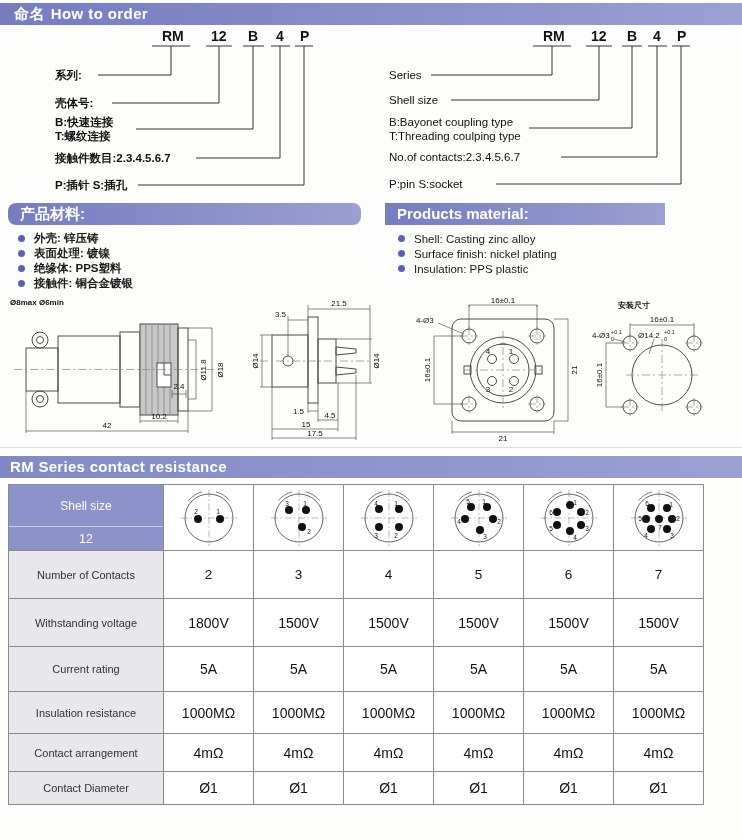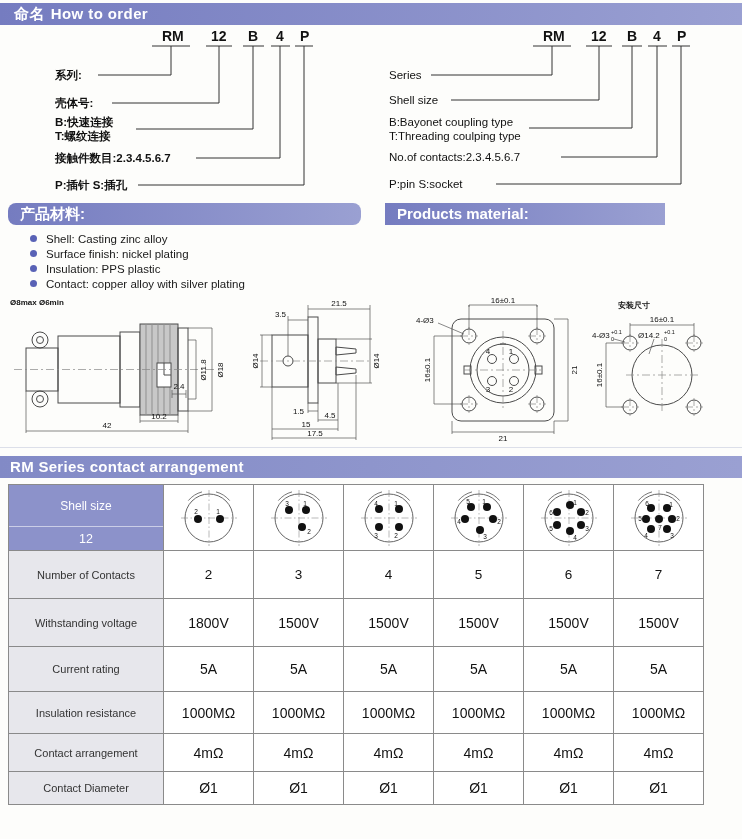--- a/index.html
+++ b/index.html
@@ -107,36 +107,50 @@
     <text class="lble" x="18" y="163">P:pin  S:socket</text>
   </svg>
 </div>
 
 <div class="mat-headers">
   <div class="matbar zh">产品材料:</div>
   <div class="matbar en">Products material:</div>
 </div>
 
 <div class="mat-lists">
+  <ul class="matlist zh">
+      <li>
+        <span class="dot"></span>
+        <span>外壳: 锌压铸</span>
+      </li>
+      <li>
+        <span class="dot"></span>
+        <span>表面处理: 镀镍</span>
+      </li>
+      <li>
+        <span class="dot"></span>
+        <span>绝缘体: PPS塑料</span>
+      </li>
+      <li>
+        <span class="dot"></span>
+        <span>接触件: 铜合金镀银</span>
+      </li>
+    </ul>
   <ul class="matlist en">
       <li>
         <span class="dot"></span>
         <span>Shell: Casting zinc alloy</span>
       </li>
       <li>
         <span class="dot"></span>
         <span>Surface finish: nickel plating</span>
       </li>
       <li>
         <span class="dot"></span>
         <span>Insulation: PPS plastic</span>
-      </li>
-      <li>
-        <span class="dot"></span>
-        <span>Contact: copper alloy with silver plating</span>
       </li>
     </ul>
 </div>
 
 <div class="drawings">
 
   <svg width="230" height="150" viewBox="0 0 230 150">
     <g class="geo">
       <circle cx="40" cy="47" r="8"></circle>
         <circle cx="40" cy="47" r="3.5"></circle>
@@ -254,21 +268,21 @@
     <text class="tol" x="21" y="48">0</text>
     <text class="dim" x="48" y="45">Ø14.2</text>
     <text class="tol" x="74" y="41">+0.1</text>
     <text class="tol" x="74" y="48">0</text>
     <text class="dim" x="10" y="84" transform="rotate(-90 10,82)" text-anchor="middle">16±0.1</text>
   </svg>
 </div>
 
 <div class="divider"></div>
 
-<div class="rmbar">RM Series contact arrangement</div>
+<div class="rmbar">RM Series contact resistance</div>
 
 <div class="ctable">
     <div class="cell shell">
       <div class="shell-top">Shell size</div>
       <div class="shell-div"></div>
       <div class="shell-bot">12</div>
     </div>
     <div class="cell diag">
       <svg width="88" height="64" viewBox="0 0 88 64">
         <path d="M44,4 V60 M16,32 H72" stroke="#8a8a8a" stroke-width="0.6" fill="none" stroke-dasharray="7 2.5 1.5 2.5"></path>

